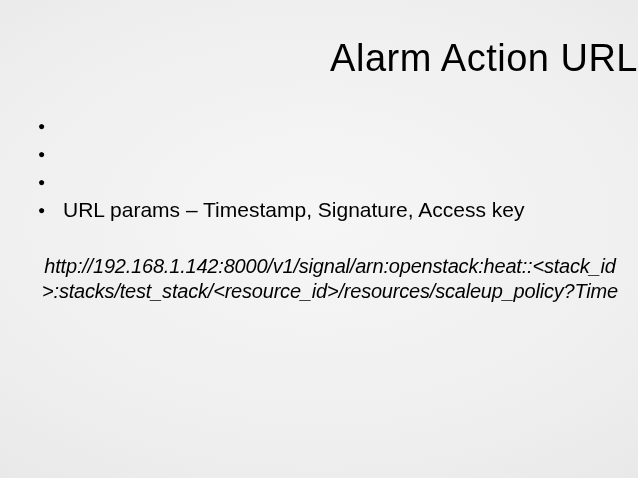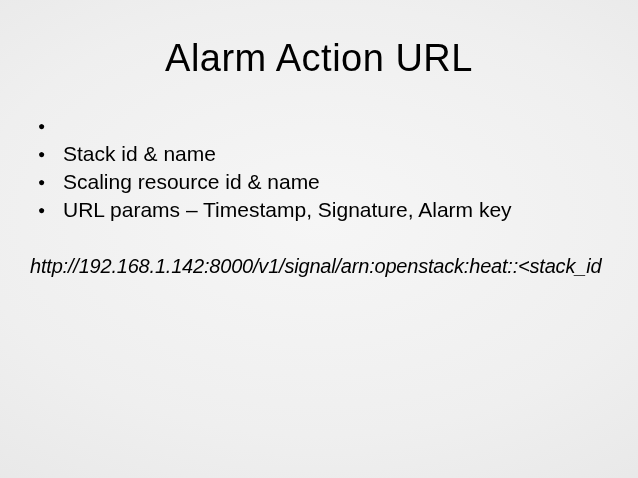--- a/index.html
+++ b/index.html
@@ -19,21 +19,21 @@
     height: 478px;
     background: radial-gradient(ellipse 120% 100% at 50% 46%,
                 #f6f6f6 0%, #efefef 45%, #e6e6e6 78%, #e0e0e0 100%);
   }
   .title {
     position: absolute;
     top: 36px;
     left: 0;
     right: 0;
     margin: 0;
-    text-align: center;
+    text-align: right;
     font-size: 38px;
     line-height: 44px;
     font-weight: 400;
     letter-spacing: 0.5px;
   }
   .bullets {
     position: absolute;
     top: 112px;
     left: 38px;
     right: 16px;
@@ -55,47 +55,47 @@
   }
   .url-block {
     position: absolute;
     top: 254px;
     left: 30px;
     right: 8px;
     font-style: italic;
     font-size: 20px;
     line-height: 25px;
     letter-spacing: -0.2px;
+    text-align: center;
   }
   .url-line {
     white-space: pre;
   }
 </style>
 </head>
 <body>
 
 <div class="slide">
 
   <h1 class="title">Alarm Action URL</h1>
 
   <ul class="bullets">
     <li class="bullet-item">
       <span class="dot">●</span>
     </li>
     <li class="bullet-item">
       <span class="dot">●</span>
-      <span>Stack id &amp; name</span>
     </li>
     <li class="bullet-item">
       <span class="dot">●</span>
-      <span>Scaling resource id &amp; name</span>
     </li>
     <li class="bullet-item">
       <span class="dot">●</span>
-      <span>URL params – Timestamp, Signature, Alarm key</span>
+      <span>URL params – Timestamp, Signature, Access key</span>
     </li>
   </ul>
 
   <div class="url-block">
     <div class="url-line">http://192.168.1.142:8000/v1/signal/arn:openstack:heat::&lt;stack_id</div>
+    <div class="url-line">&gt;:stacks/test_stack/&lt;resource_id&gt;/resources/scaleup_policy?Time</div>
   </div>
 
 </div>
 
 </body></html>

